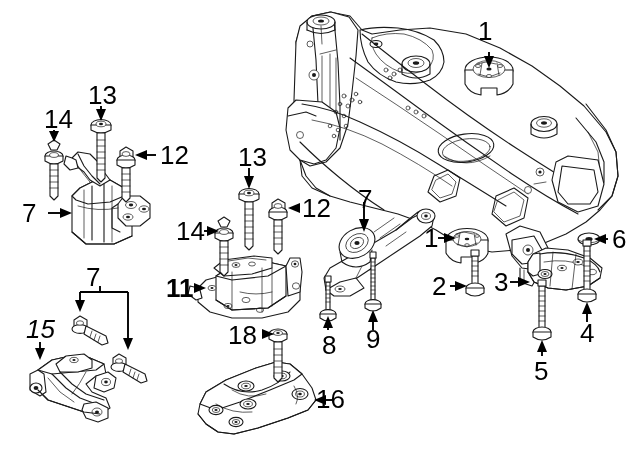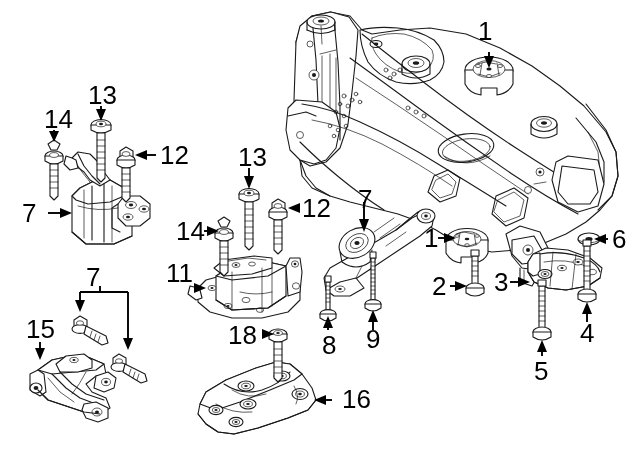--- a/index.html
+++ b/index.html
@@ -554,25 +554,25 @@
   <div class="callout" style="left:88px;top:82px;">13</div>
   <div class="callout" style="left:44px;top:106px;">14</div>
   <div class="callout" style="left:160px;top:142px;">12</div>
   <div class="callout" style="left:238px;top:144px;">13</div>
   <div class="callout" style="left:22px;top:200px;">7</div>
   <div class="callout" style="left:302px;top:195px;">12</div>
   <div class="callout" style="left:358px;top:186px;">7</div>
   <div class="callout" style="left:176px;top:218px;">14</div>
   <div class="callout" style="left:424px;top:225px;">1</div>
   <div class="callout" style="left:612px;top:226px;">6</div>
-  <div class="callout" style="left:166px;top:260px;">11</div>
+  <div class="callout" style="left:166px;top:275px;font-weight:bold;">11</div>
   <div class="callout" style="left:432px;top:273px;">2</div>
   <div class="callout" style="left:494px;top:269px;">3</div>
   <div class="callout" style="left:86px;top:264px;">7</div>
-  <div class="callout" style="left:26px;top:316px;">15</div>
+  <div class="callout" style="left:26px;top:316px;font-style:italic;">15</div>
   <div class="callout" style="left:322px;top:332px;">8</div>
   <div class="callout" style="left:366px;top:326px;">9</div>
   <div class="callout" style="left:580px;top:320px;">4</div>
   <div class="callout" style="left:228px;top:322px;">18</div>
   <div class="callout" style="left:534px;top:358px;">5</div>
-  <div class="callout" style="left:342px;top:386px;">16</div>
+  <div class="callout" style="left:316px;top:386px;">16</div>
 
 </div>
 
 </body></html>

